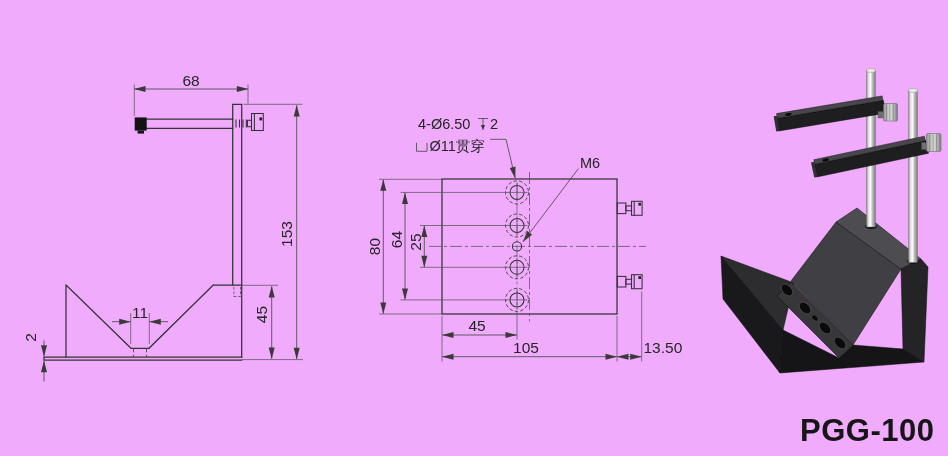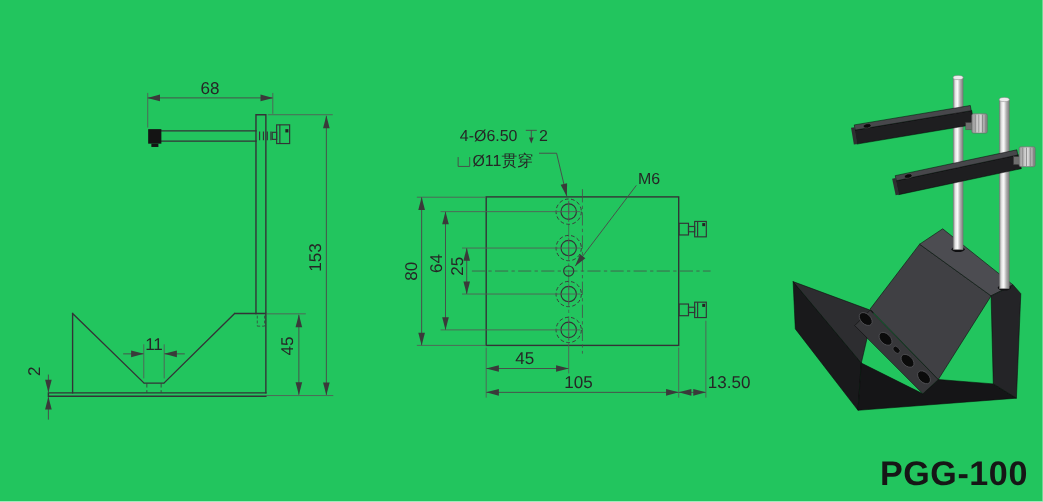--- a/index.html
+++ b/index.html
@@ -1,16 +1,16 @@
 <!DOCTYPE html>
 <html><head>
 <meta charset="utf-8">
 <style>
   html,body{margin:0;padding:0;background:#ffffff;}
-  .canvas{position:relative;width:948px;height:456px;background:#22c55e;overflow:hidden;
+  .canvas{position:relative;width:948px;height:456px;background:#f0abfc;overflow:hidden;
           font-family:"Liberation Sans",sans-serif;}
   svg{position:absolute;left:0;top:0;}
   .ol{stroke:#333336;stroke-width:1.25;fill:none;stroke-linecap:square;}
   .ol2{stroke:#333336;stroke-width:1.05;fill:none;}
   .dl{stroke:#4a4a4a;stroke-width:.85;fill:none;}
   .el{stroke:#565656;stroke-width:.75;fill:none;}
   .cl{stroke:#4a4a4a;stroke-width:.7;fill:none;stroke-dasharray:12 3 3 3;}
   .hd{stroke:#3c3c3c;stroke-width:.8;fill:none;stroke-dasharray:4 2.4;}
   .hd2{stroke:#3c3c3c;stroke-width:.7;fill:none;stroke-dasharray:2.6 1.8;}
   .dc{stroke:#3c3c3c;stroke-width:.9;fill:none;stroke-dasharray:3.4 2.2;}

